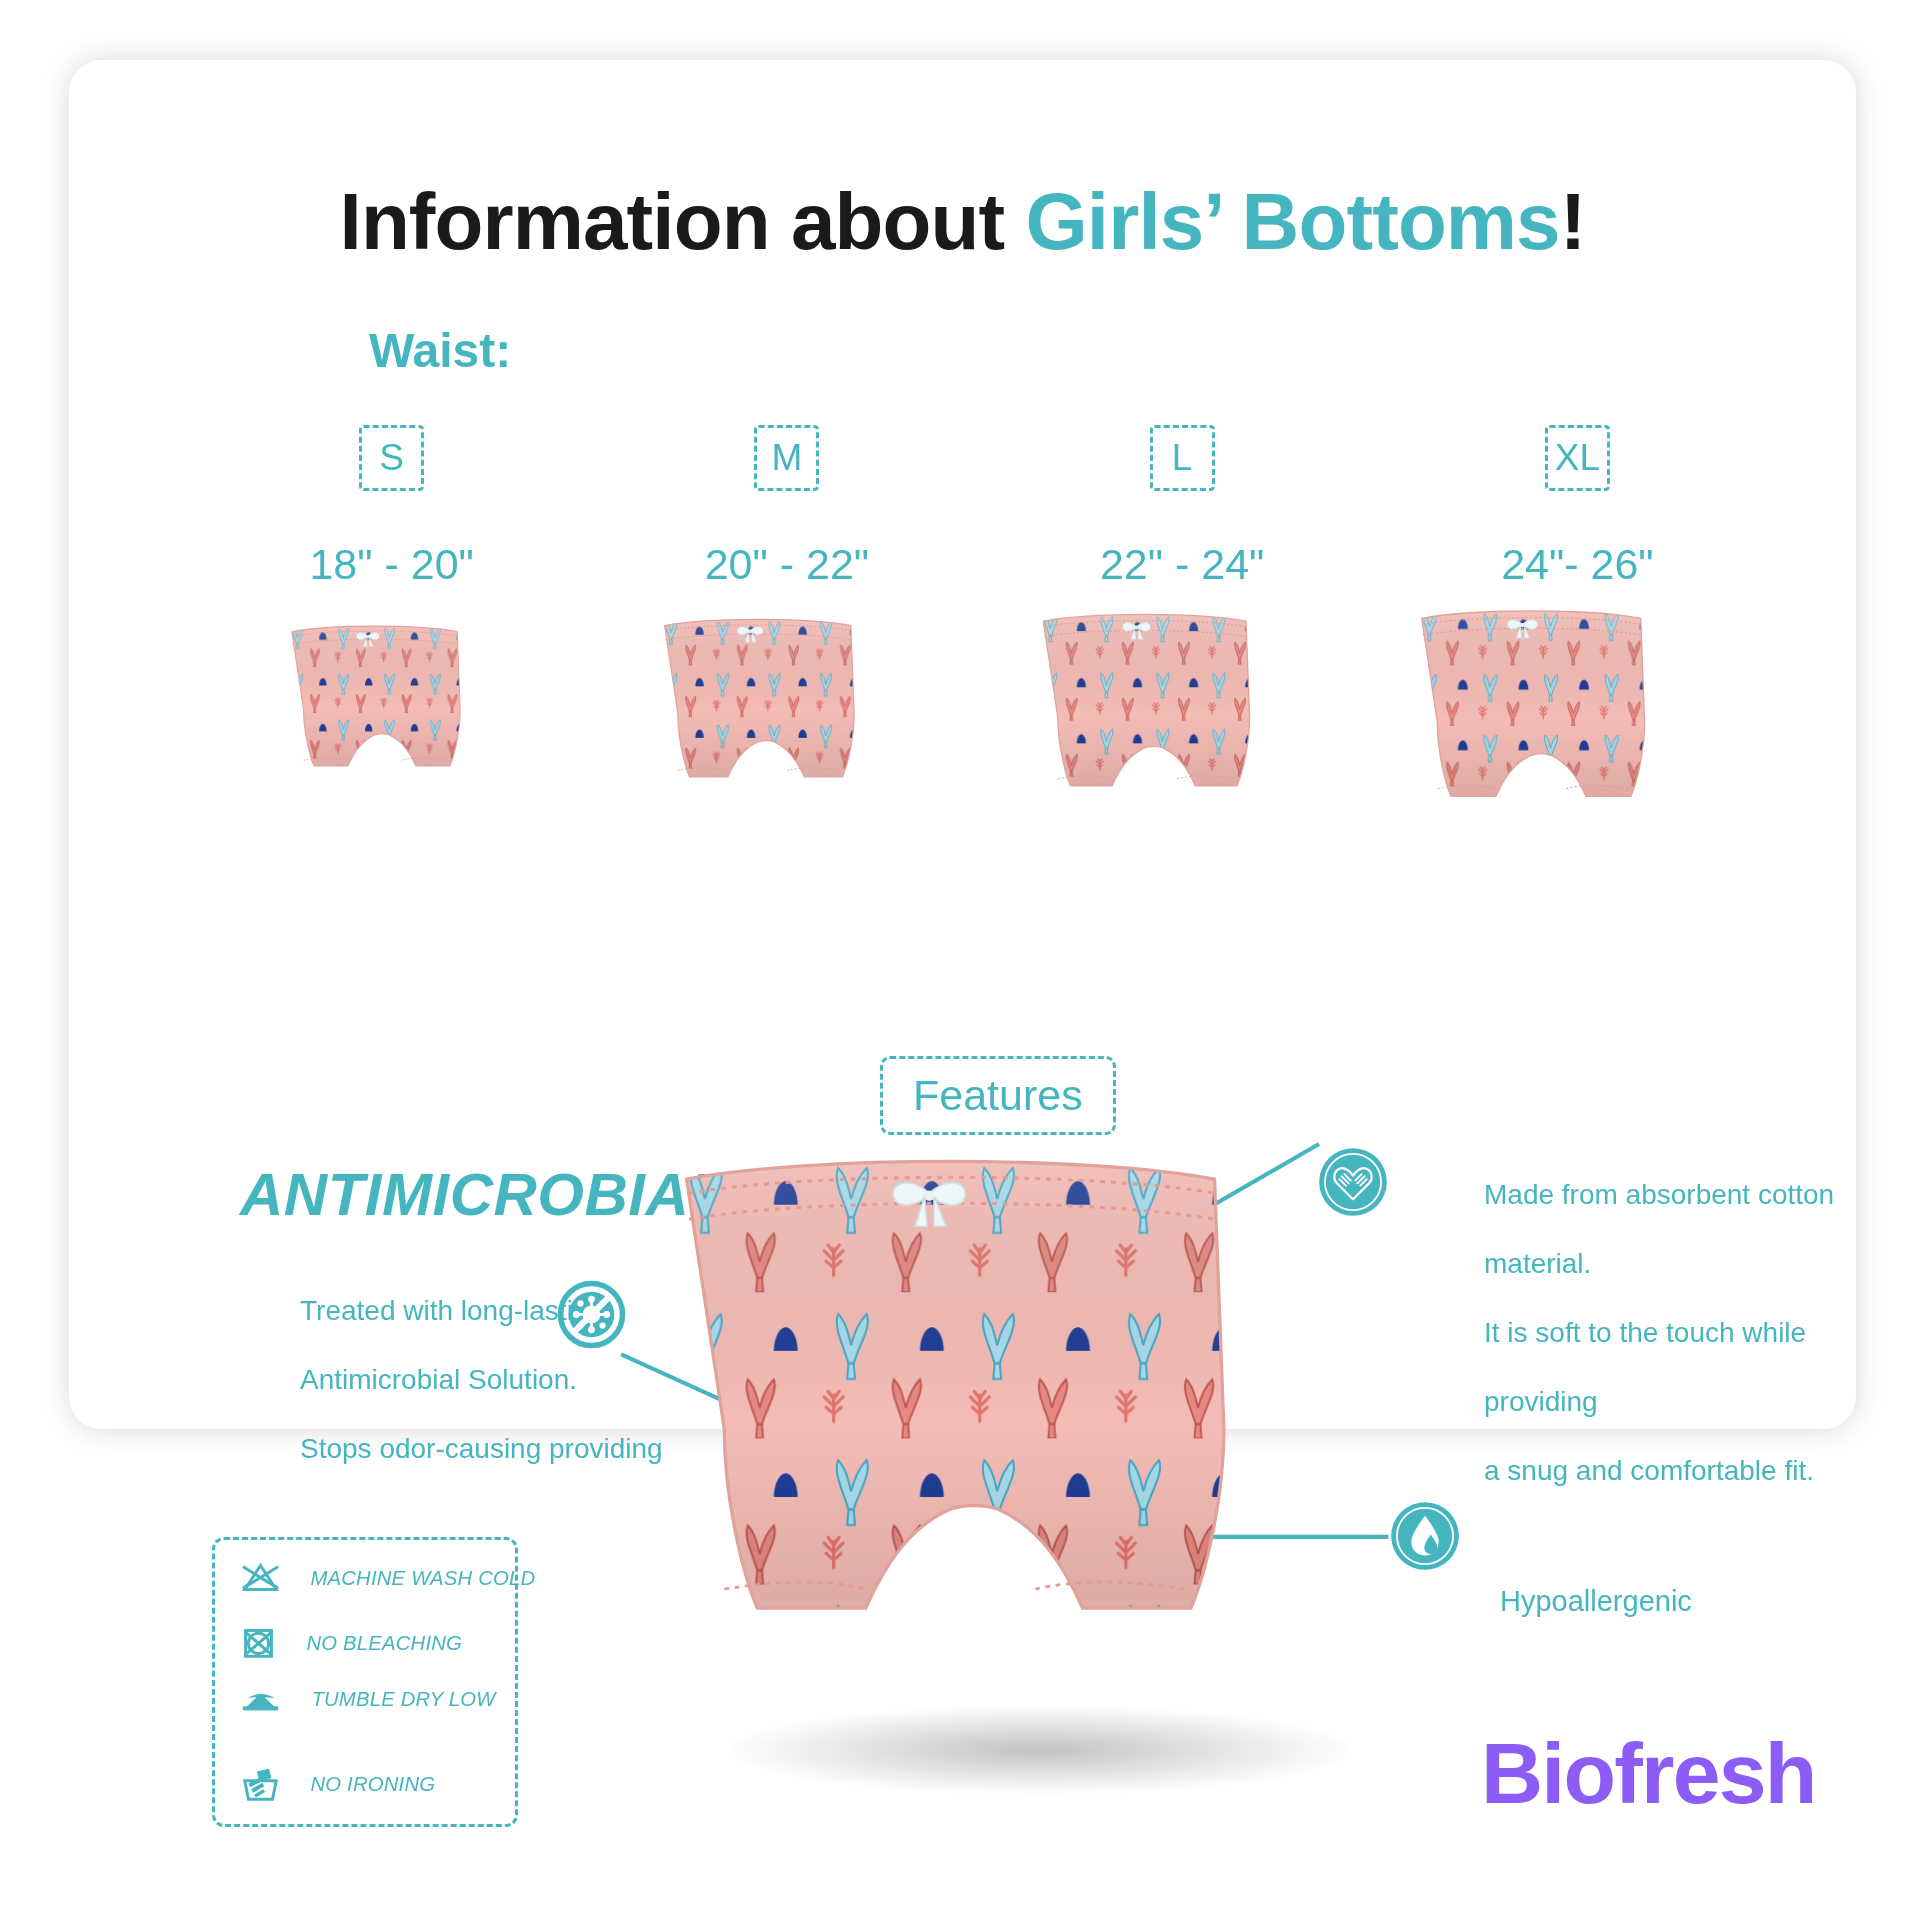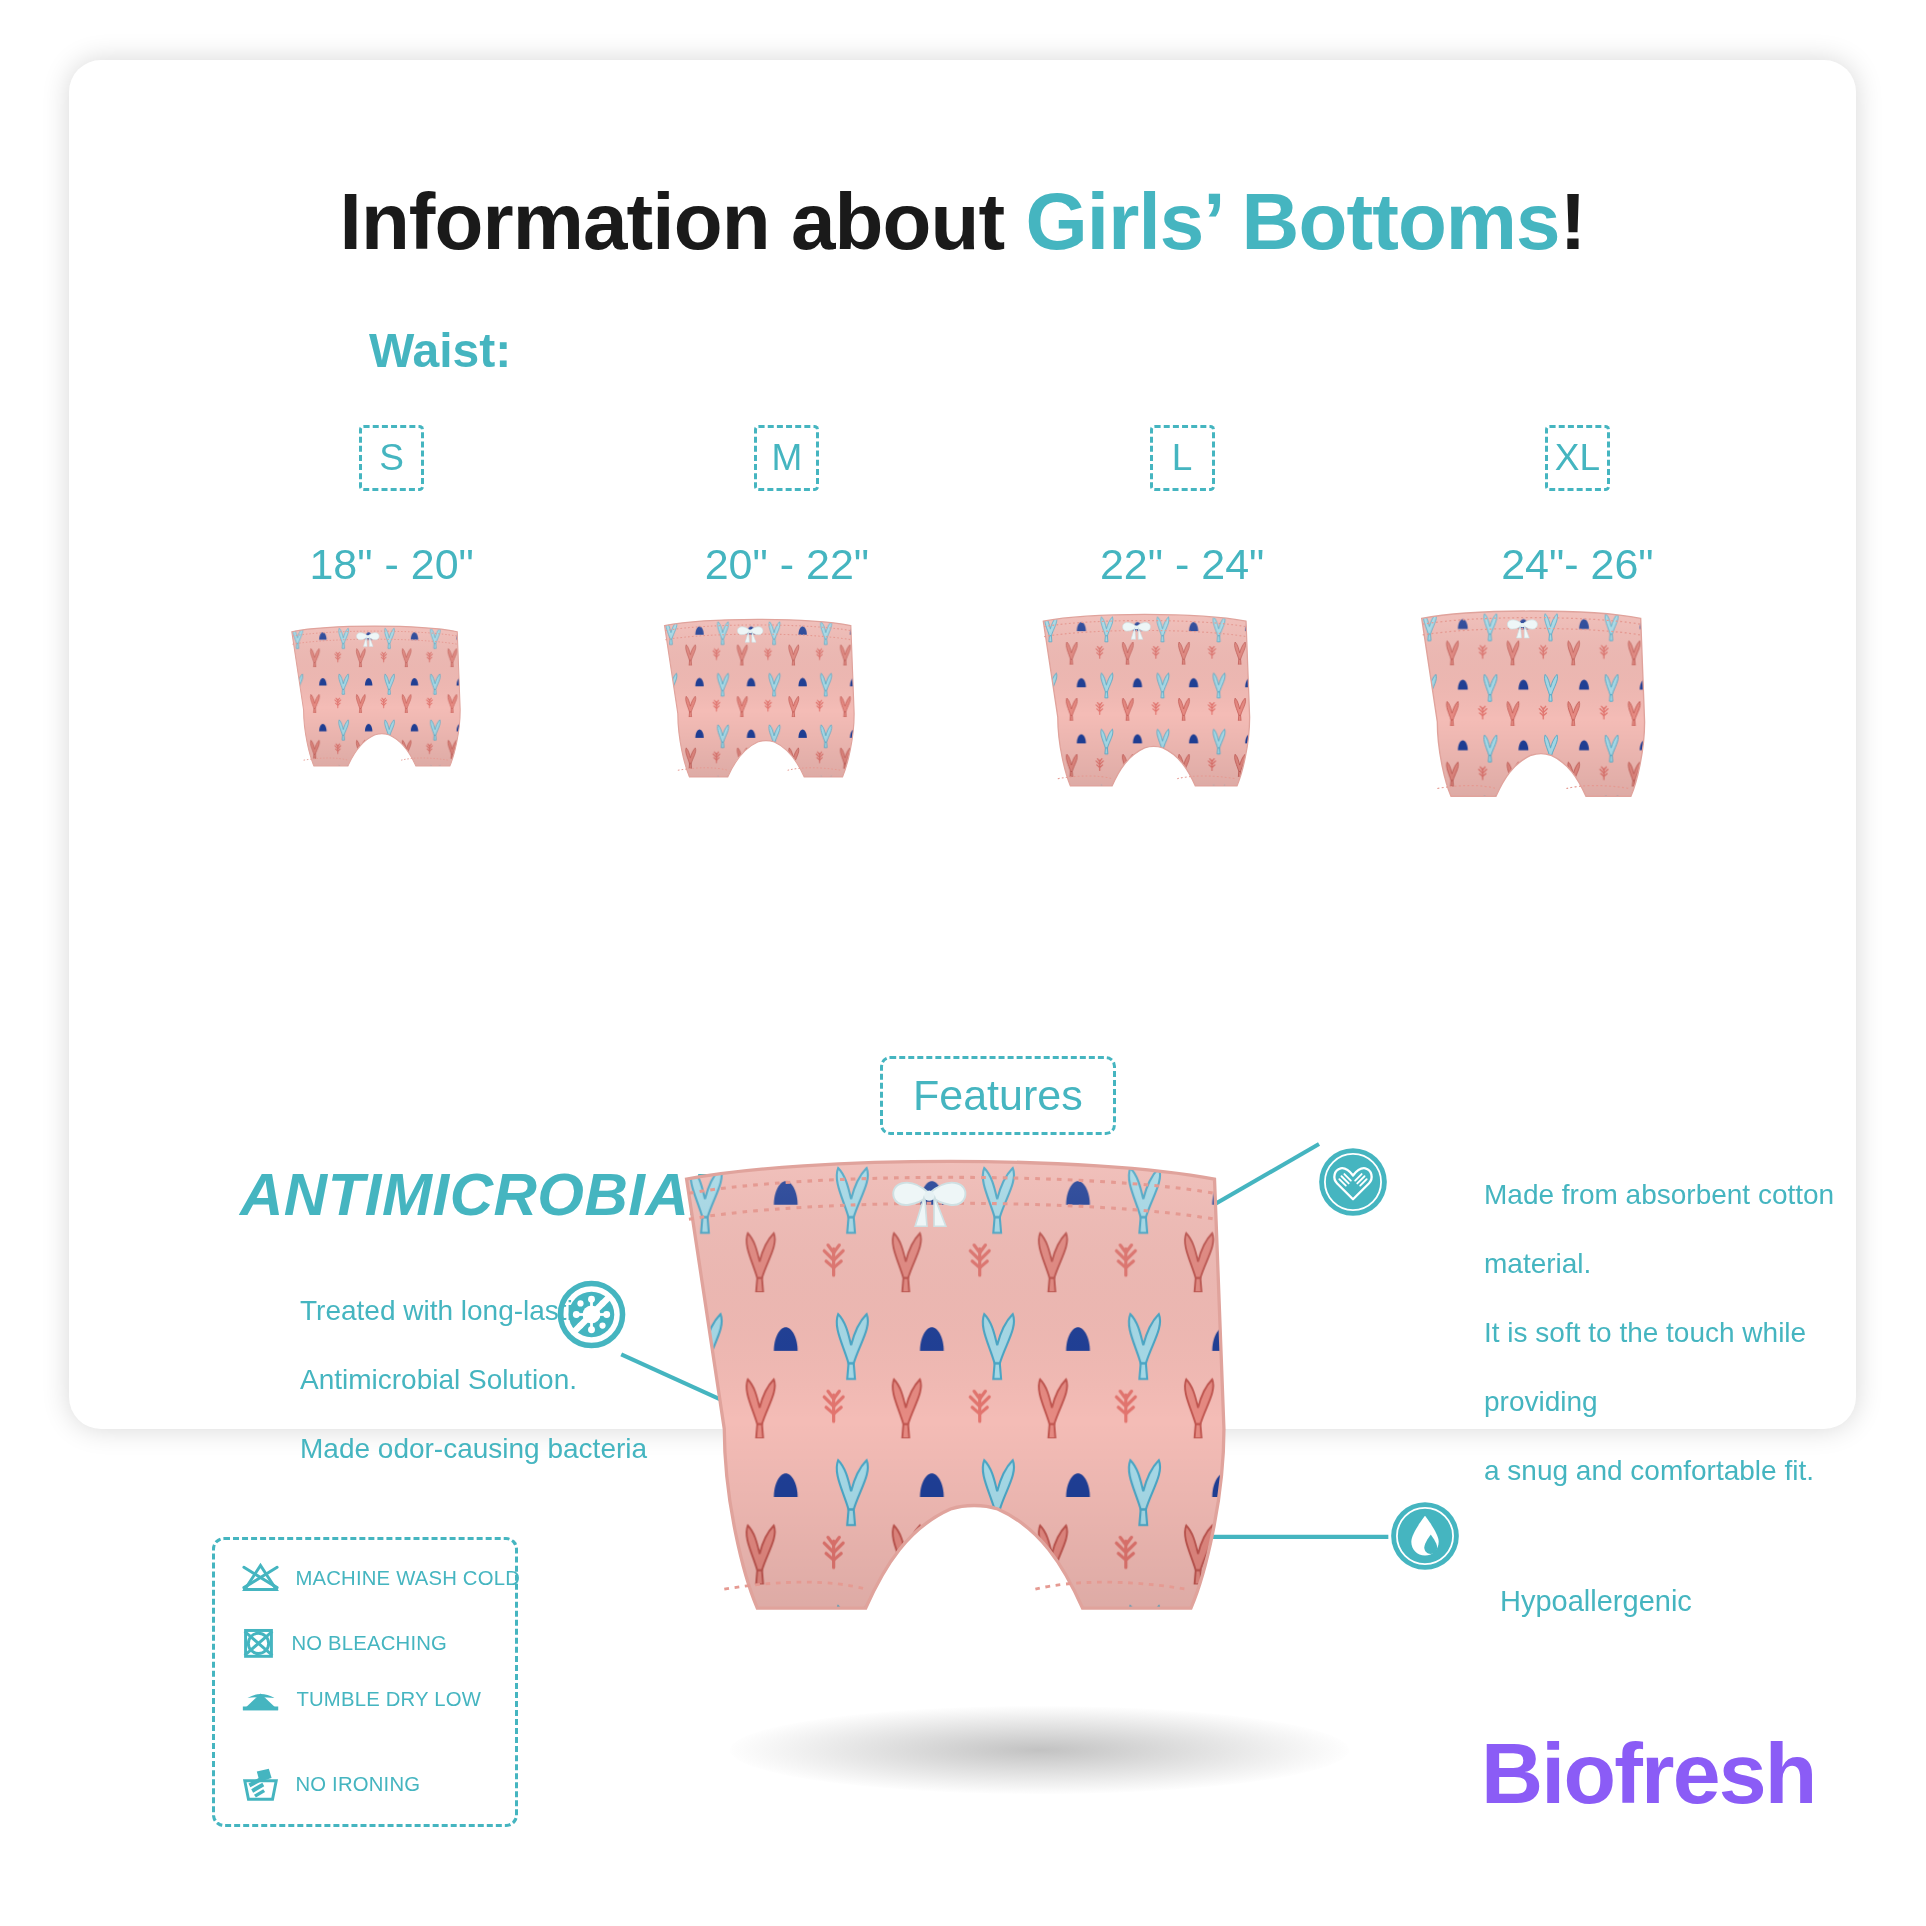--- a/index.html
+++ b/index.html
@@ -58,21 +58,21 @@
   .txt-left{top:1216px; left:231px; text-align:left;}
   .txt-right{top:1100px; left:1392px; text-align:left;margin-left:23px;}
 
   .hypo{position:absolute; top:1525px; left:1431px; color:#45b5c0; font-size:29px;}
 
   
   .carebox{
     position:absolute; top:1477px; left:143px; width:300px; height:284px;
     border:3.7px dashed #45b5c0; border-radius:12px;
   }
-  .careitem{position:absolute; left:25.4px; display:flex; align-items:center; gap:14px;}
+  .careitem{position:absolute; left:25.4px; display:flex; align-items:center; gap:29px;font-style:italic;}
   .carelabel{color:#45b5c0; font-size:20.3px; letter-spacing:0.2px; white-space:nowrap;}
 
   
   .logo{
     position:absolute; top:1664px; left:1412px;
     font-size:86px; font-weight:bold; color:#8b5cf6; letter-spacing:-1.8px;
   }
 
   
   .ficon{position:absolute;}
@@ -135,21 +135,21 @@
     </div>
   </div>
 
   <div class="featbadge">Features</div>
 
   <div class="antimic">ANTIMICROBIAL</div>
 
   <div class="txtblk txt-left">
     <div>Treated with long-lasting</div>
     <div>Antimicrobial Solution.</div>
-    <div>Made odor-causing bacteria</div>
+    <div>Stops odor-causing providing</div>
   </div>
 
   <div class="txtblk txt-right">
     <div>Made from absorbent cotton material.</div>
     <div>It is soft to the touch while providing</div>
     <div>a snug and comfortable fit.</div>
   </div>
 
   <div class="hypo">Hypoallergenic</div>
 

